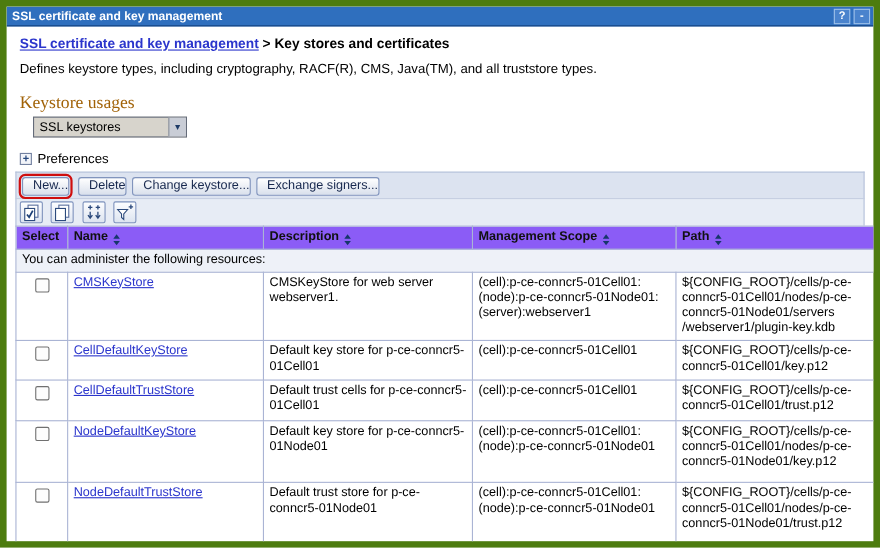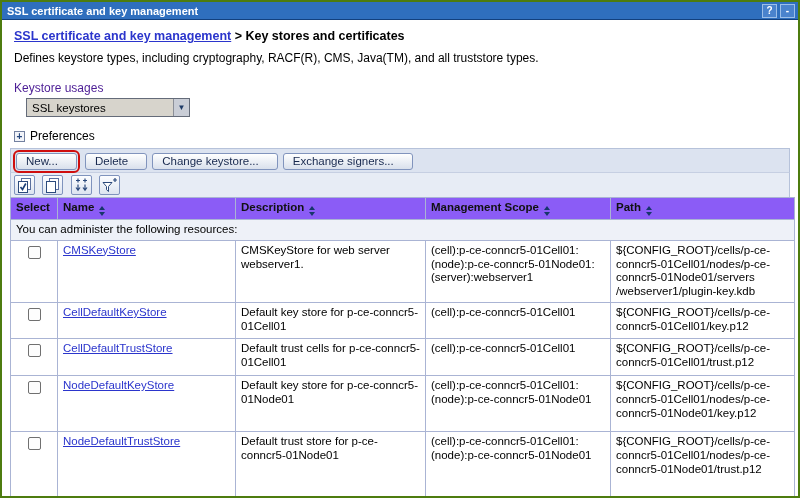--- a/index.html
+++ b/index.html
@@ -1,48 +1,48 @@
 <!DOCTYPE html>
 <html><head>
 <meta charset="utf-8">
 <style>
   * { margin:0; padding:0; box-sizing:border-box; }
   body { font-family:"Liberation Sans", sans-serif; background:#fff; }
 
-  .window { width:800px; height:498px; border:2px solid #4d7c0f; background:#fff; position:relative; overflow:hidden; }
+  .window { width:800px; height:498px; border:6px solid #4d7c0f; background:#fff; position:relative; overflow:hidden; }
 
   
   .titlebar { height:18px; background:#2f6fbe; border-bottom:1px solid #12407e; display:flex; align-items:center; padding:0 3px 0 5px; }
   .titlebar-title { flex:1; color:#fff; font-size:11px; font-weight:bold; white-space:nowrap; }
   .tb-btn { width:15px; height:14px; margin-left:3px; background:#4a83cd; border:1px solid #9cbfe8; color:#fff; font-size:10px; font-weight:bold; line-height:12px; text-align:center; cursor:default; }
 
   .content { padding:9px 8px 0 8px; }
 
   
   .breadcrumb { margin-left:4px; font-size:12.5px; font-weight:bold; color:#000; }
   .breadcrumb a { color:#2b35cc; text-decoration:underline; }
 
   .desc { margin:8px 0 16px 4px; font-size:12px; color:#000; }
 
   
   .usages { margin:10px 0 0 4px; }
-  .usages-label { font-size:12px; color:#4c1d95; }
-  .fake-select { margin:3px 0 12px 12px; width:164px; height:19px; background:#d7d4cc; border:1px solid #646b79; display:flex; align-items:center; cursor:default; }
+  .usages-label { font-size:16px; color:#a16207;font-family:Liberation Serif, serif; }
+  .fake-select { margin:3px 0 12px 12px; width:140px; height:19px; background:#d7d4cc; border:1px solid #646b79; display:flex; align-items:center; cursor:default; }
   .fake-select .sel-text { flex:1; font-size:11.5px; padding-left:5px; color:#000; }
   .fake-select .sel-arrow { width:16px; height:100%; border-left:1px solid #8b8f98; background:#c9cdd6; color:#1d3a66; font-size:8px; display:flex; align-items:center; justify-content:center; }
 
   
   .prefs { margin:10px 0 0 4px; display:flex; align-items:center; gap:5px; cursor:default; }
   .expand-box { width:11px; height:11px; border:1px solid #72809f; background:#f2f4f9; color:#24457c; font-size:10px; line-height:9px; text-align:center; font-weight:bold; }
   .prefs-label { font-size:12px; color:#000; }
 
   
   .bands { margin-top:5px; }
   .btn-band { background:#dce3f0; border:1px solid #b6c2da; border-bottom:none; padding:2px 3px; }
-  .ws-btn { font-family:"Liberation Sans", sans-serif; font-size:11.5px; color:#17284e; background:linear-gradient(#ffffff,#d9e0ec); border:1px solid #8194bd; border-radius:3px; padding:1px 18px 2px 9px; margin-right:5px; cursor:pointer; }
+  .ws-btn { font-family:"Liberation Sans", sans-serif; font-size:11.5px; color:#17284e; background:linear-gradient(#ffffff,#d9e0ec); border:1px solid #8194bd; border-radius:3px; padding:1px 0 2px 9px; margin-right:5px; cursor:pointer; }
   .ws-btn.highlighted { outline:2px solid #cf0e0e; outline-offset:1px; margin-left:2px; margin-right:8px; }
   .icon-band { background:#e7ecf5; border:1px solid #b6c2da; border-top:1px solid #c6cfe2; border-bottom:none; padding:2px 3px; }
   .icon-btn { display:inline-flex; align-items:center; justify-content:center; width:21px; height:20px; background:linear-gradient(#fcfdff,#dde4f0); border:1px solid #7f93bd; border-radius:2px; margin-right:3px; cursor:pointer; vertical-align:middle; }
 
   
   table.ws { width:100%; border-collapse:collapse; table-layout:fixed; }
   table.ws th, table.ws td { border:1px solid #aab4d4; font-size:11.5px; vertical-align:top; }
   table.ws th { background:#8b5cf6; text-align:left; font-weight:bold; color:#111; padding:3px 5px; white-space:nowrap; }
   table.ws td { padding:3px 5px; color:#000; line-height:1.2; overflow-wrap:break-word; word-wrap:break-word; }
   .subhead td { background:#eef1f8; padding:3px 5px 3px 12px; }

